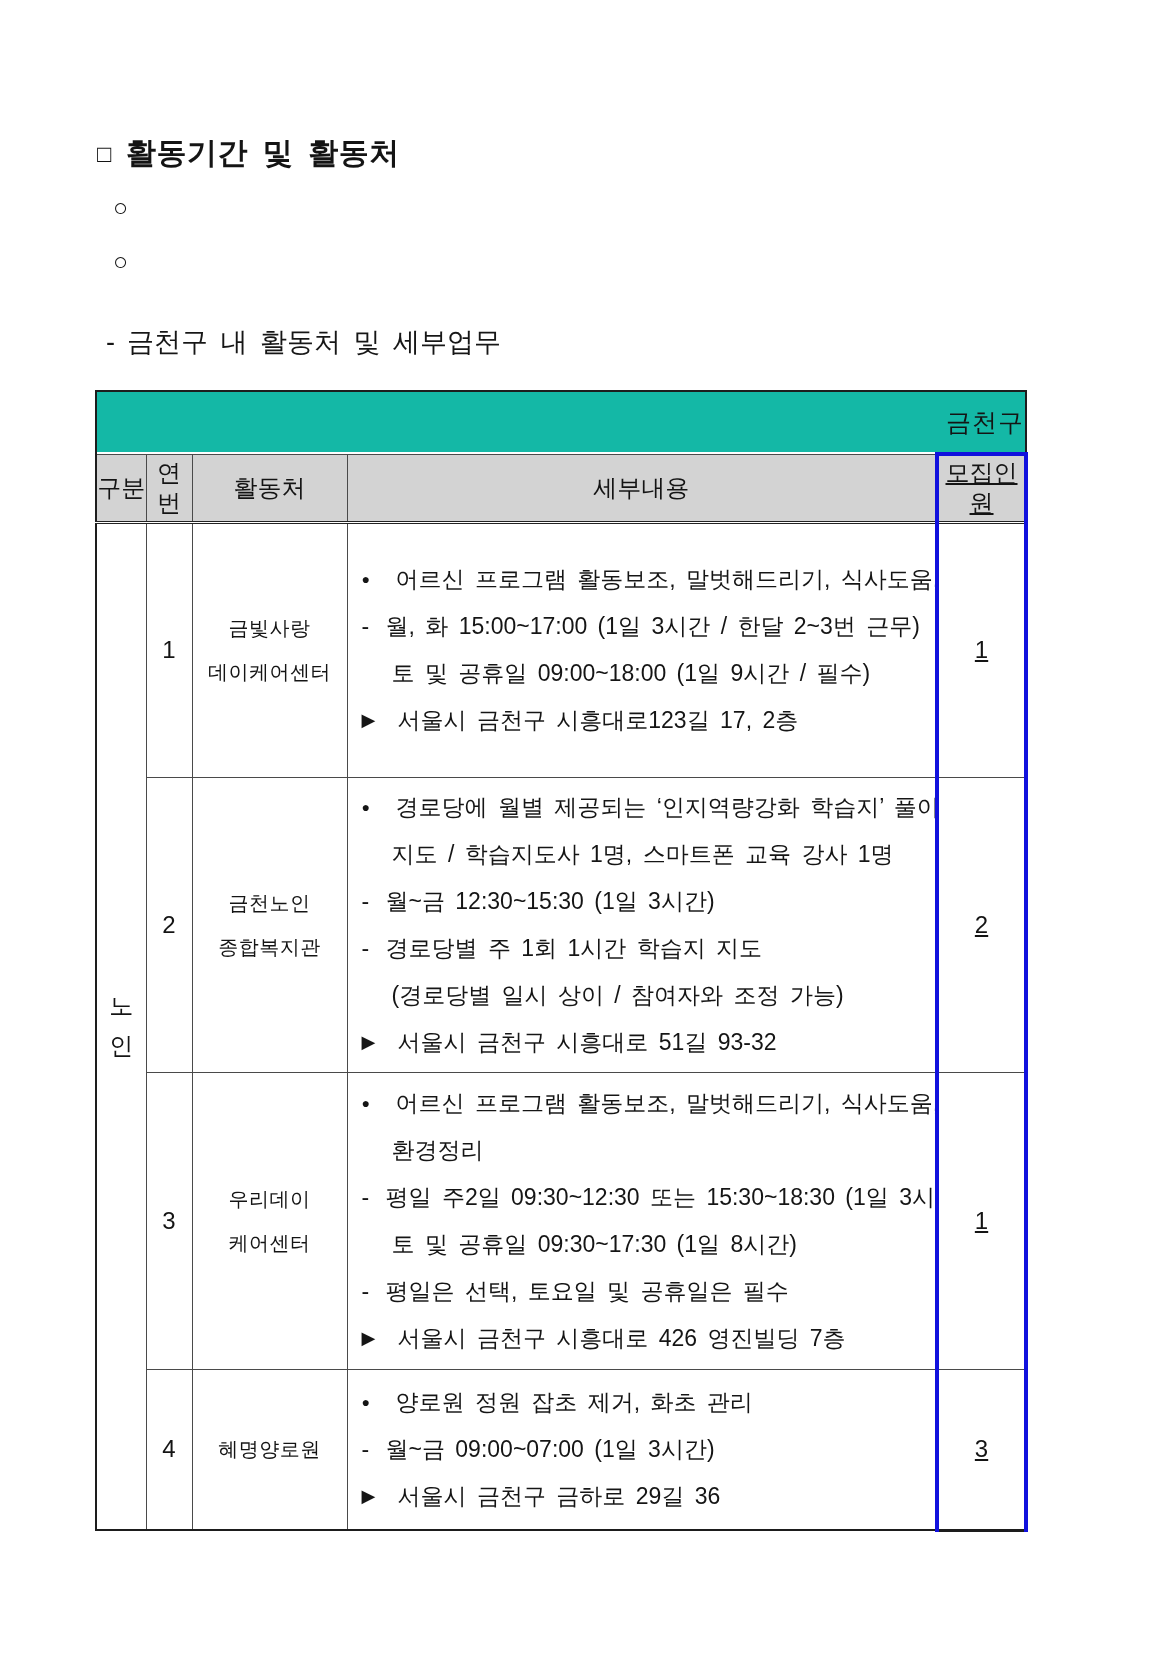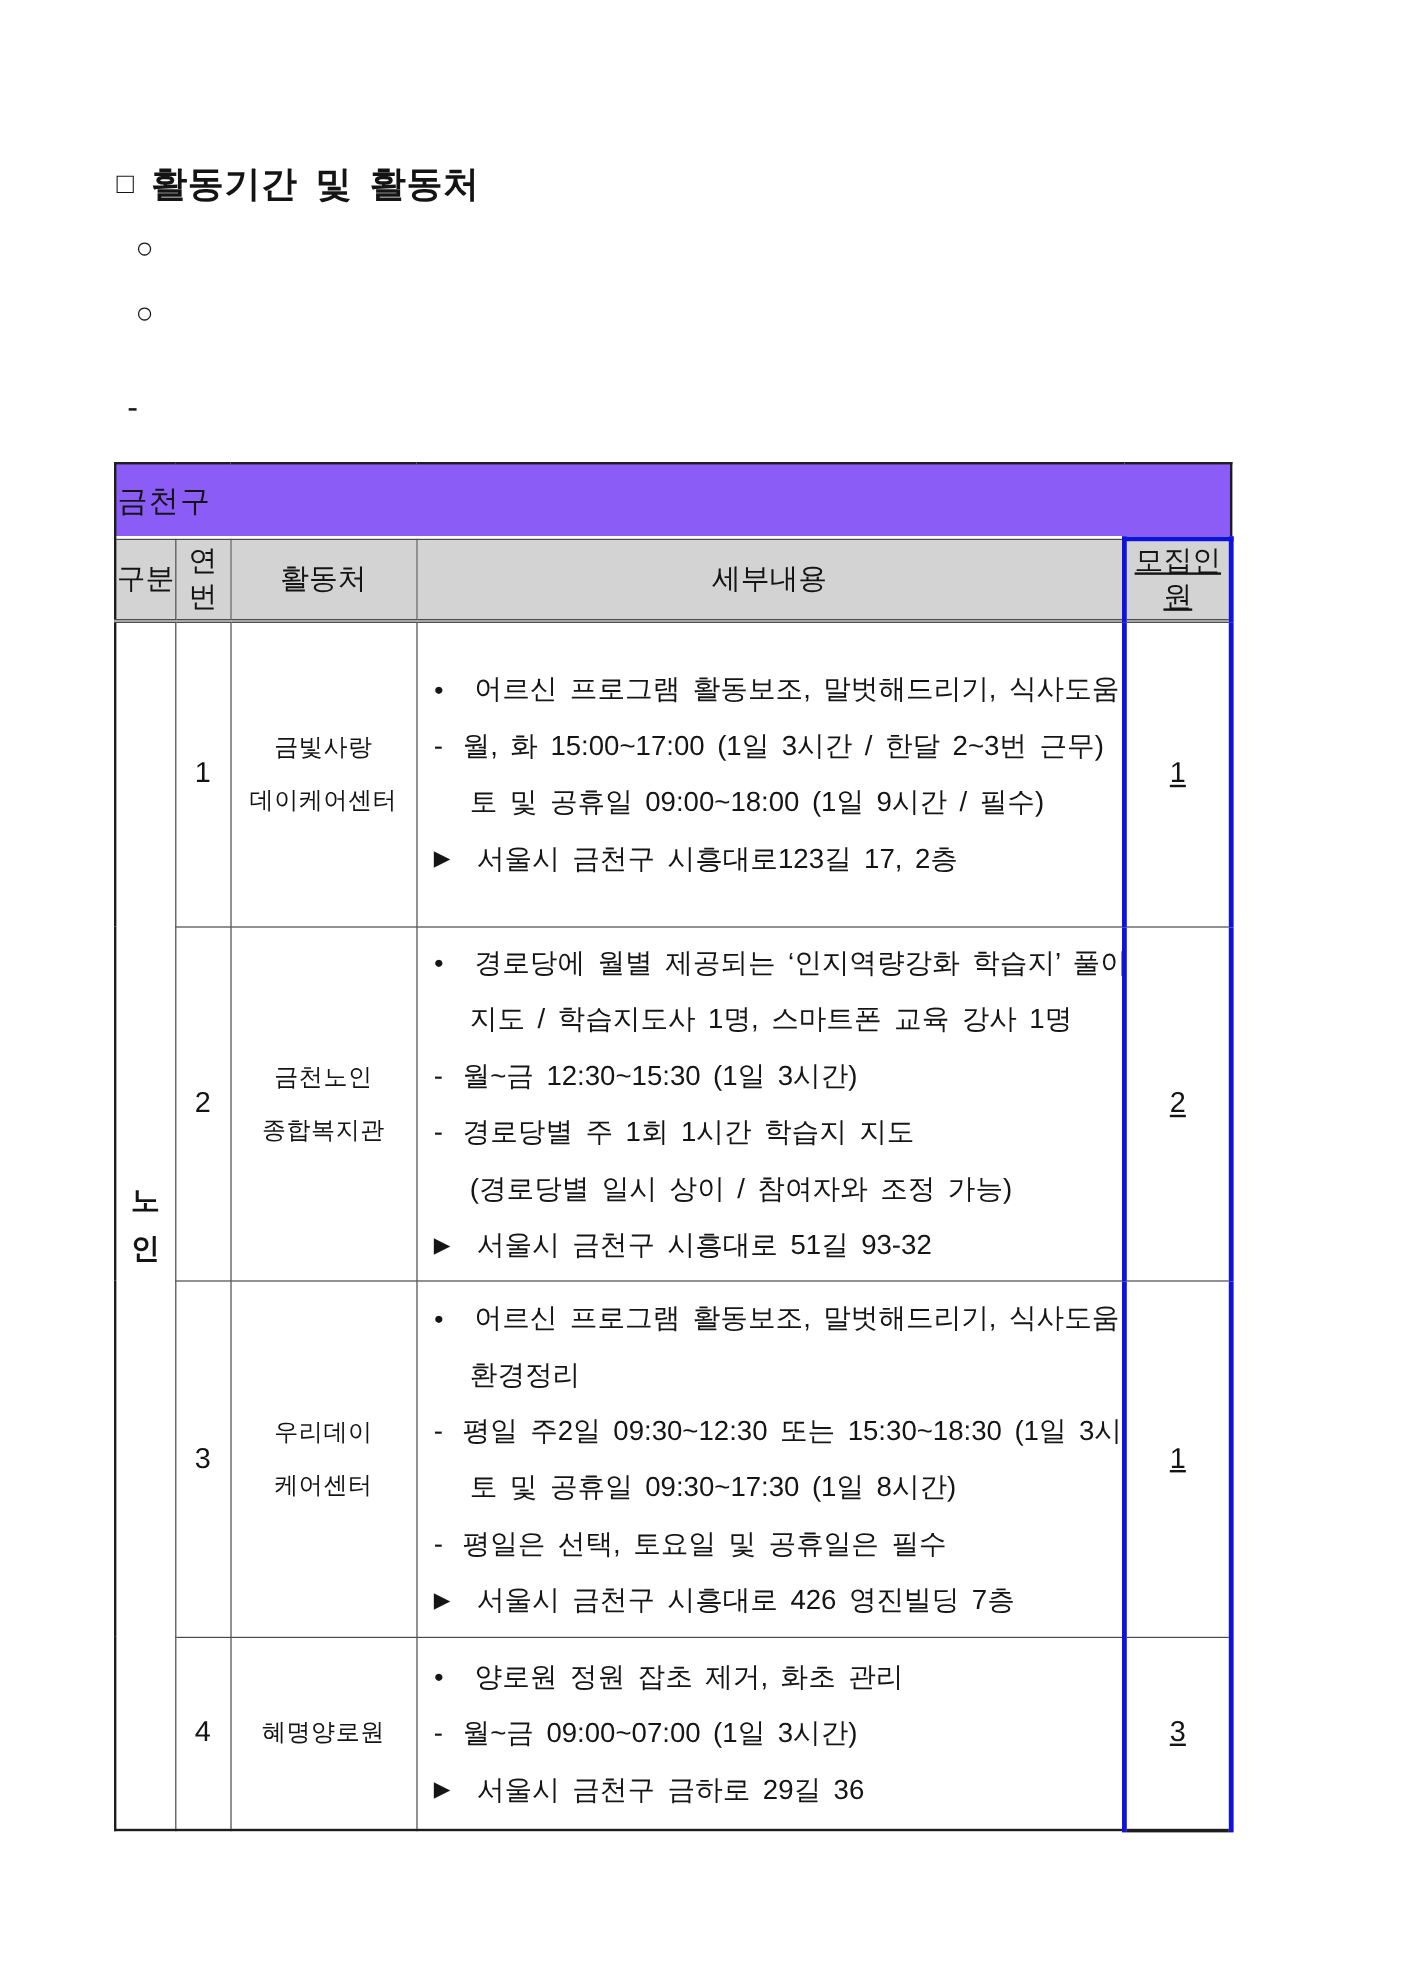--- a/index.html
+++ b/index.html
@@ -30,39 +30,38 @@
 
   
   .tablewrap{margin:30px 0 0 95px;position:relative;width:930px;}
   table{
     border-collapse:collapse;table-layout:fixed;width:930px;
     font-size:23px;color:#141414;
   }
   td{border:1px solid #4a4a4a;overflow:hidden;}
   table{border:2px solid #1d1d1d;}
   tr.trow td{
-    background:#8b5cf6;height:58px;text-align:left;vertical-align:middle;
+    background:#14b8a6;height:58px;text-align:right;vertical-align:middle;
     font-size:25px;font-weight:500;letter-spacing:1px;
   }
   tr.hrow td{
     background:#d3d3d3;height:64px;text-align:center;vertical-align:middle;
     font-size:24px;font-weight:500;line-height:30px;
     border-bottom:3px double #222;
   }
   td.c-gubun,td.c-no{line-height:28px;padding:0;}
   tr.r1{height:255px;} tr.r2{height:285px;} tr.r3{height:297px;} tr.r4{height:161px;}
   td.numcell,td.reccell{text-align:center;vertical-align:middle;font-size:24px;}
   td.placecell{
     text-align:center;vertical-align:middle;font-size:20px;line-height:44px;
     white-space:pre-line;letter-spacing:0.5px;
   }
   td.gubuncell{
     text-align:center;vertical-align:middle;font-size:24px;line-height:40px;
     padding:0 12px;
-    font-weight:bold;
   }
   td.detcell{vertical-align:middle;padding:6px 8px 6px 14px;}
   .line{display:flex;align-items:center;line-height:47px;height:47px;
     font-size:23px;word-spacing:4px;white-space:nowrap;color:#151515;}
   .mk{flex:none;display:inline-block;}
   .mk.dot{width:34px;font-size:14px;}
   .mk.dash{width:24px;font-size:23px;}
   .mk.arr{width:36px;font-size:18px;}
   .mk.blank{width:30px;}
 
@@ -85,20 +84,21 @@
     <div class="oline">
       <span class="ci">○</span>
     </div>
     <div class="oline">
       <span class="ci">○</span>
     </div>
   </div>
 
   <div class="subhead">
     <span class="dashb">-</span>
+    <span>금천구 내 활동처 및 세부업무</span>
   </div>
 
   <div class="tablewrap">
     <table>
       <colgroup>
         <col style="width:50px">
           <col style="width:46px">
           <col style="width:155px">
           <col style="width:590px">
           <col style="width:89px">

